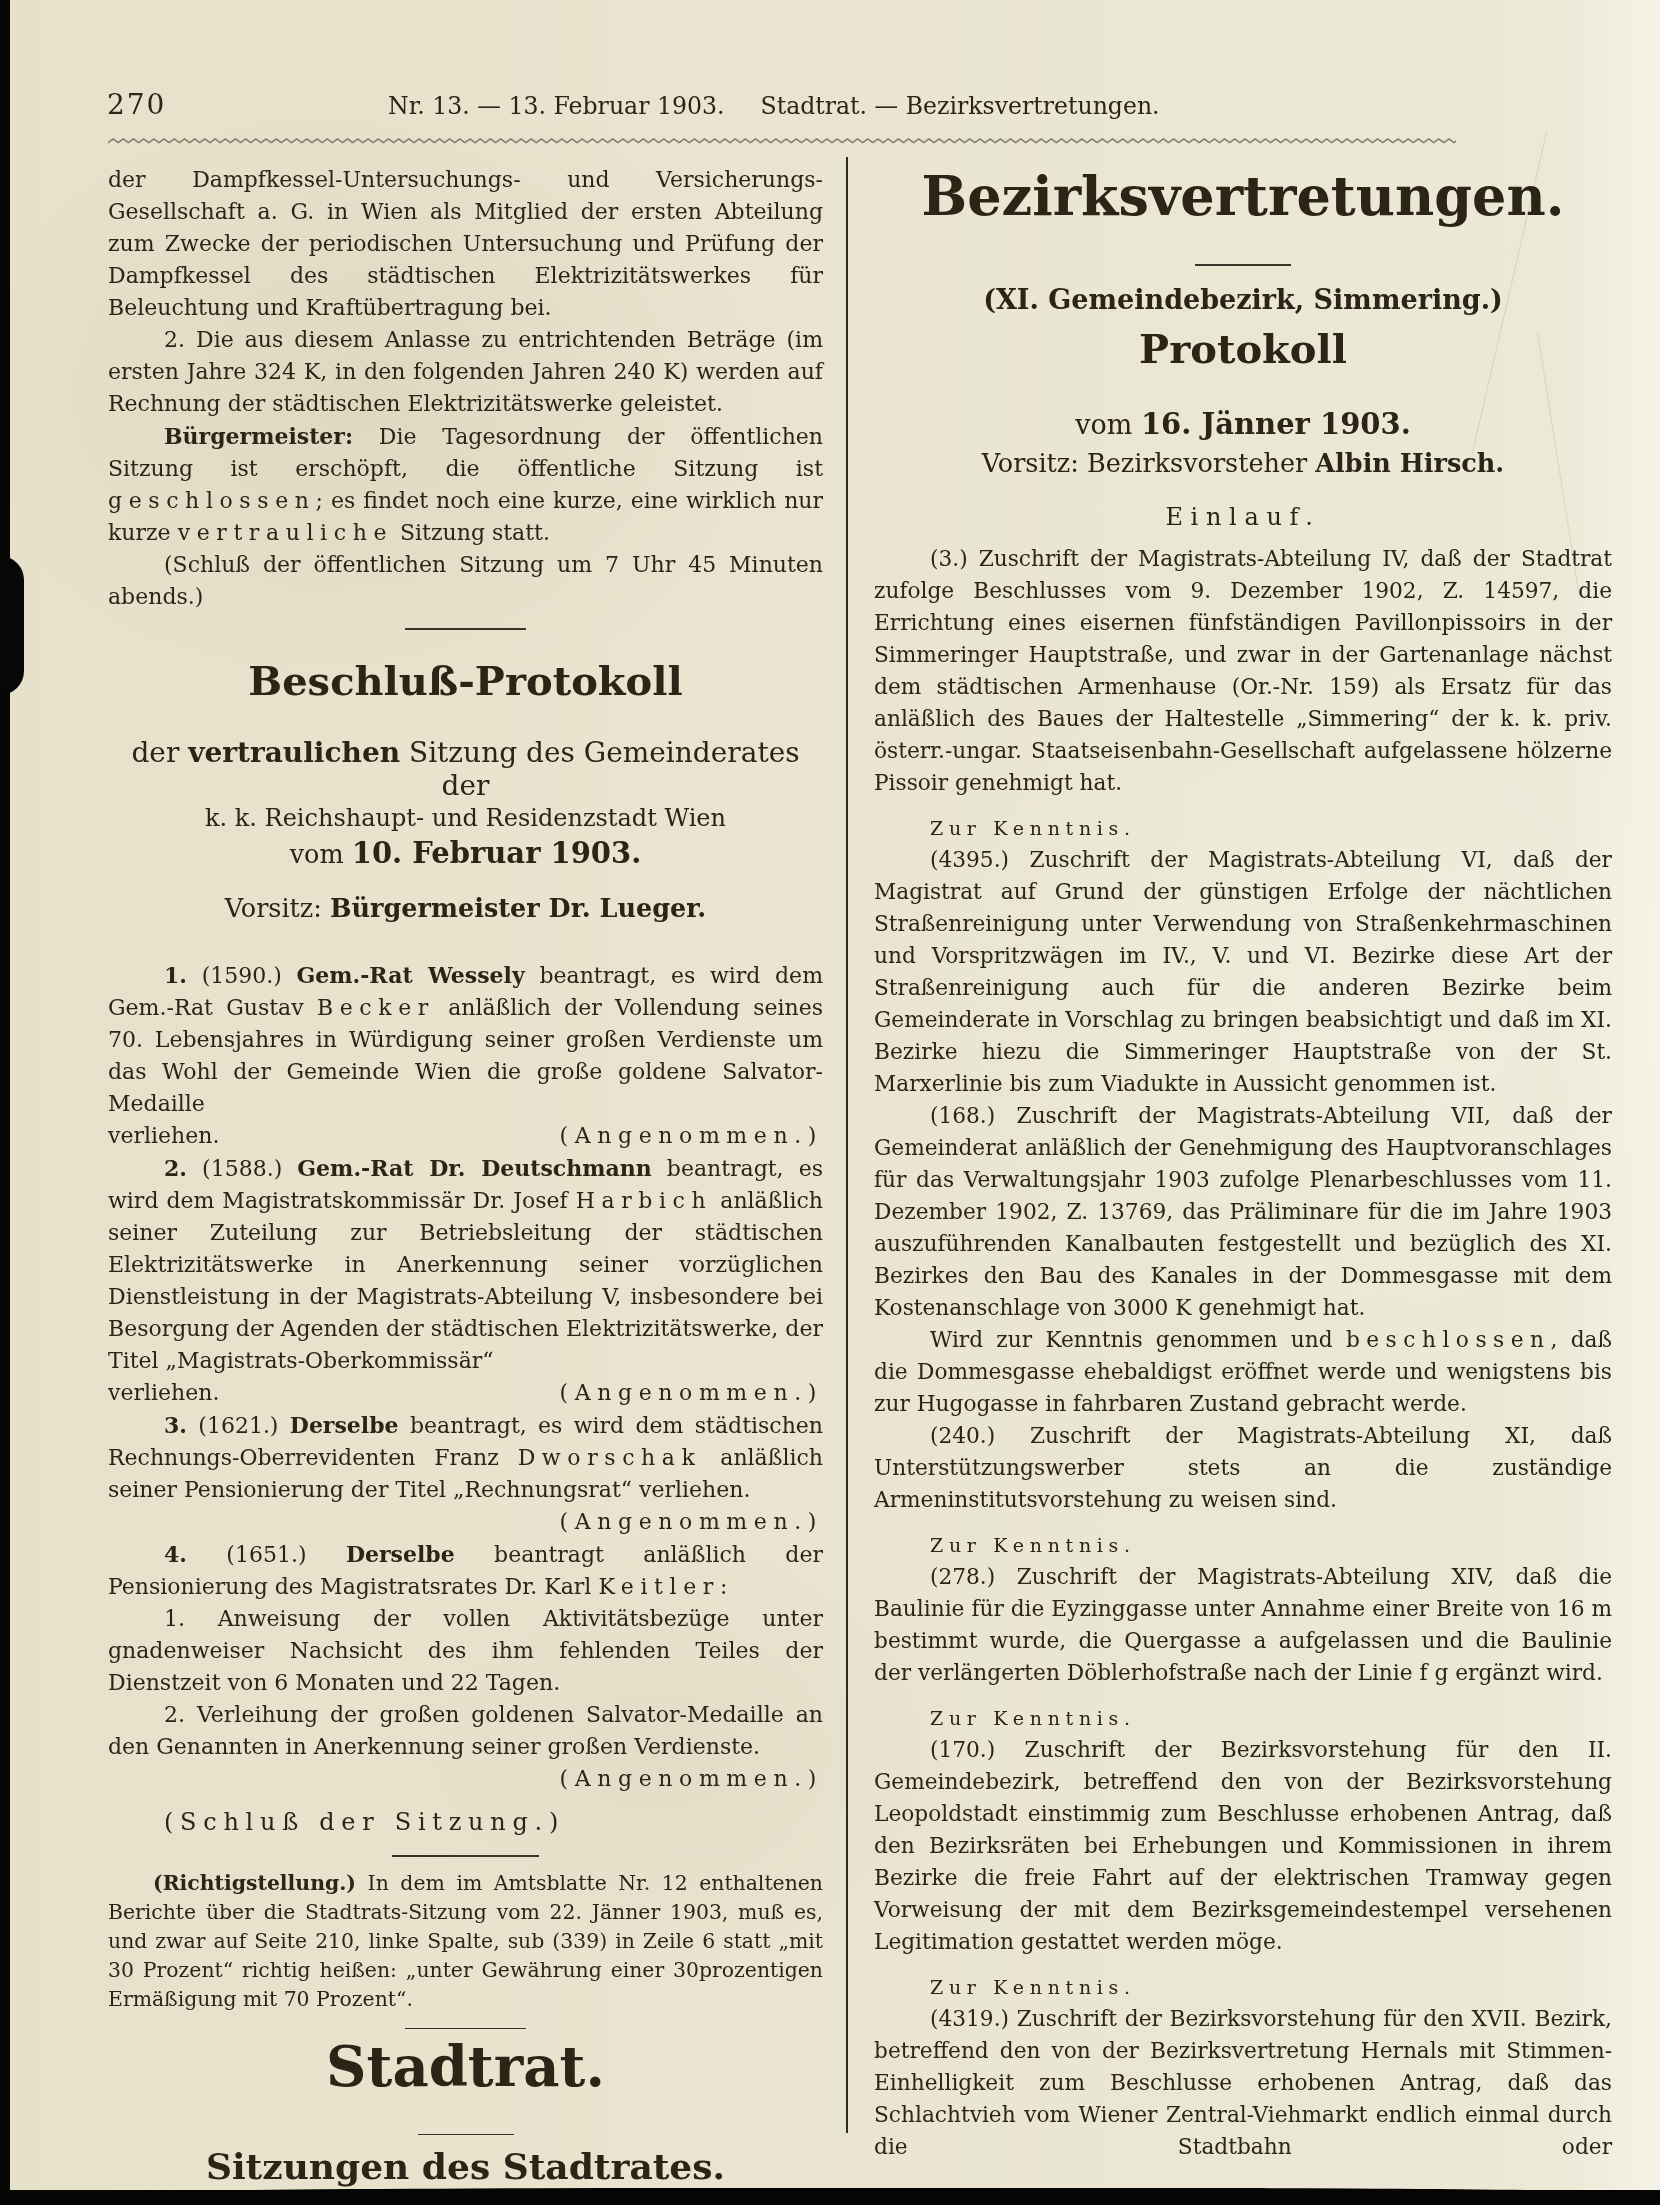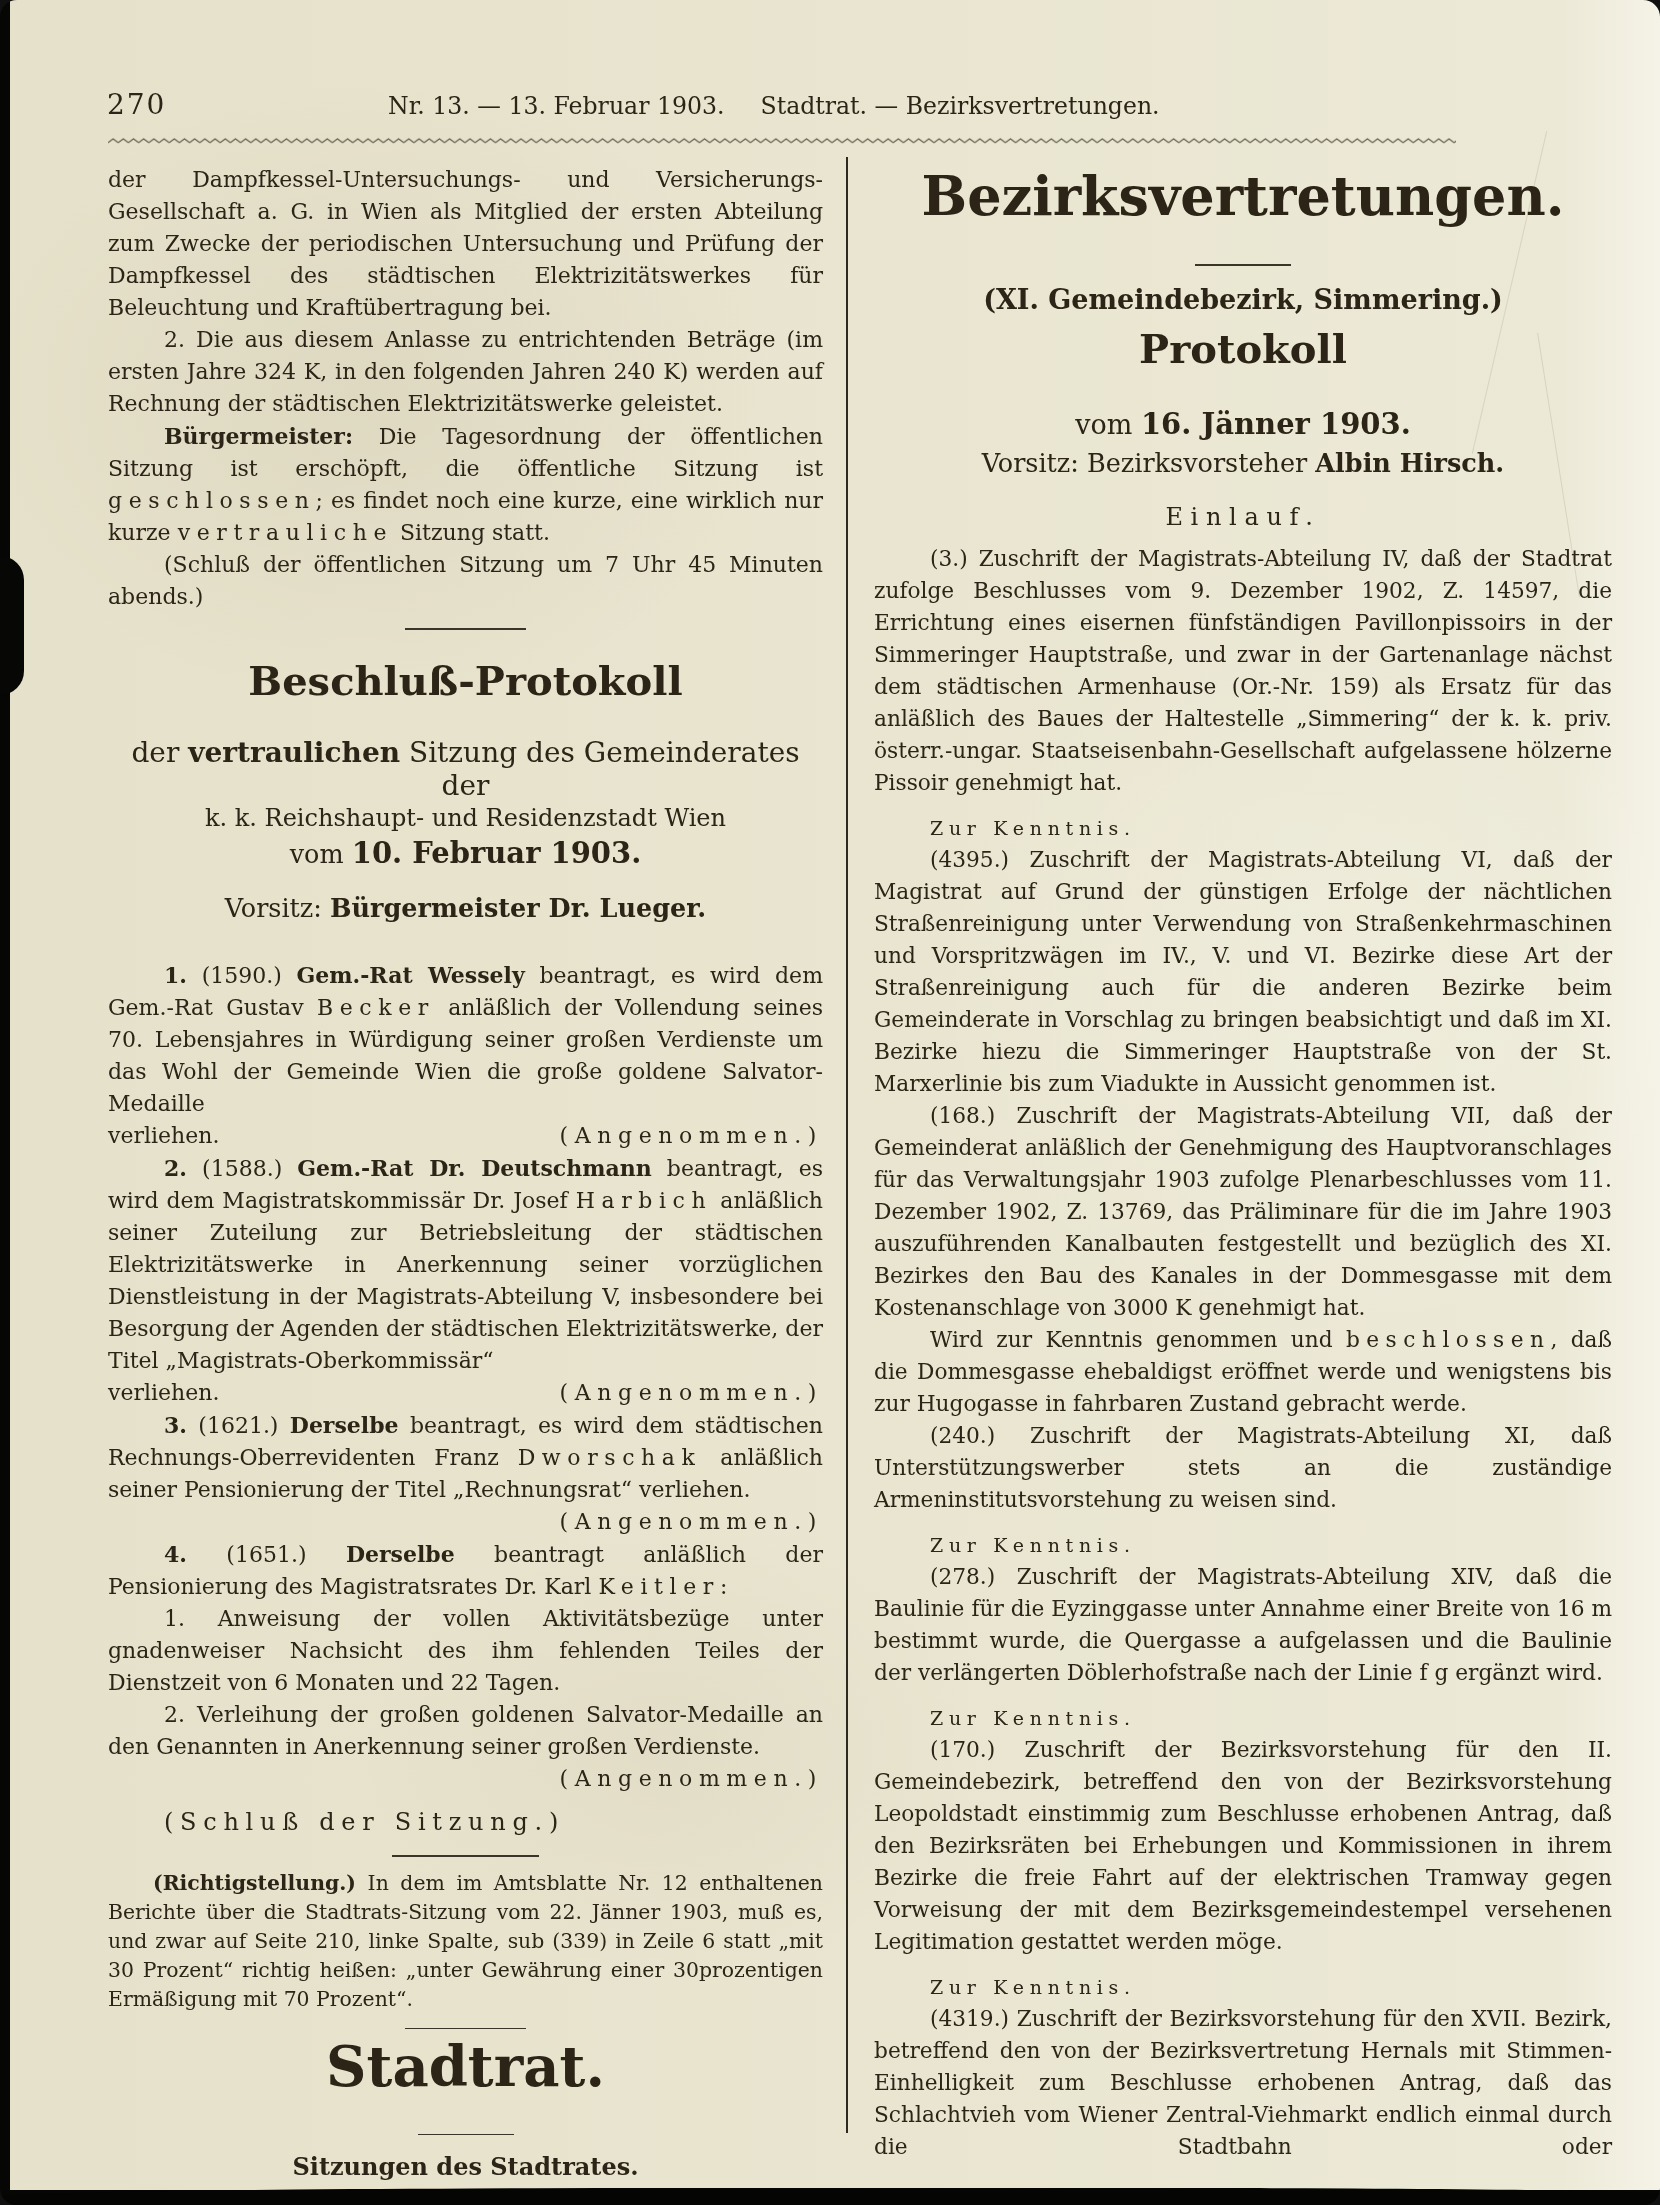--- a/index.html
+++ b/index.html
@@ -1,19 +1,19 @@
 <!DOCTYPE html>
 <html style="font-size:10.2px"><head>
 <meta charset="utf-8">
 <style>
   html,body { margin:0; padding:0; background:#101010; }
   .scan {
     position:relative; width:1660px; height:2205px;
     background:#060605; overflow:hidden;
-    font-family:"DejaVu Serif", serif; color:#2b2417;border-radius:17px;
+    font-family:"DejaVu Serif", serif; color:#2b2417;
   }
   .paper {
     position:absolute; left:10.2px; top:0; width:1650px; height:2190px;
     background:
       radial-gradient(ellipse 574px 446px at 22% 18%, rgba(140,128,92,0.10), transparent 70%),
       radial-gradient(ellipse 637px 574px at 80% 45%, rgba(255,255,244,0.22), transparent 65%),
       radial-gradient(ellipse 446px 319px at 40% 80%, rgba(150,138,100,0.08), transparent 70%),
       linear-gradient(90deg,#e6e1ca 0%, #e9e5d0 55%, #ece9d7 94%, #f5f3e7 100%);
   }
   .edge-blob { position:absolute; left:0; top:556px; width:24px; height:139px; background:#070706; border-radius:0 76px 76px 0; }
@@ -51,21 +51,21 @@
   .h-beschluss { font-size:40px; line-height:45px; font-weight:bold; margin-top:28px; }
   .bp-sub  { font-size:28px; line-height:33px; margin-top:10px; }
   .bp-sub2 { font-size:24px; line-height:33px; }
   .bp-date { font-size:25.5px; line-height:37px; }
   .bp-date .b { font-size:29px; }
   .vorsitz { font-size:25.5px; line-height:33px; margin-top:19px; }
 
   .correction { font-size:20.4px; line-height:29px; text-align:justify; text-indent:45px; margin-top:11.5px; }
 
   .h-stadtrat   { font-size:56px; line-height:59px; font-weight:bold; margin-top:7.6px; }
-  .h-sitzungen  { font-size:24px; line-height:41px; font-weight:bold; margin-top:10.2px; }
+  .h-sitzungen  { font-size:36px; line-height:41px; font-weight:bold; margin-top:10.2px; }
   .date-line    { font-size:28px; line-height:36px; }
 
   .h-bezirk   { font-size:54px; line-height:64px; font-weight:bold; margin-top:2.5px; }
   .district   { font-size:27px; line-height:32px; font-weight:bold; margin-top:18px; }
   .h-protokoll{ font-size:40px; line-height:48px; font-weight:bold; margin-top:9px; }
   .prot-sub   { font-size:21.7px; line-height:31px; letter-spacing:0.08em; margin-top:6.4px; }
   .prot-date  { font-size:27px; line-height:36px; margin-top:2.5px; }
   .prot-date .b { font-size:29px; }
   .chair      { font-size:25.5px; line-height:33px; margin-top:3.8px; }
   .einlauf    { font-size:24px; line-height:31px; letter-spacing:0.32em; margin-top:22px; }

